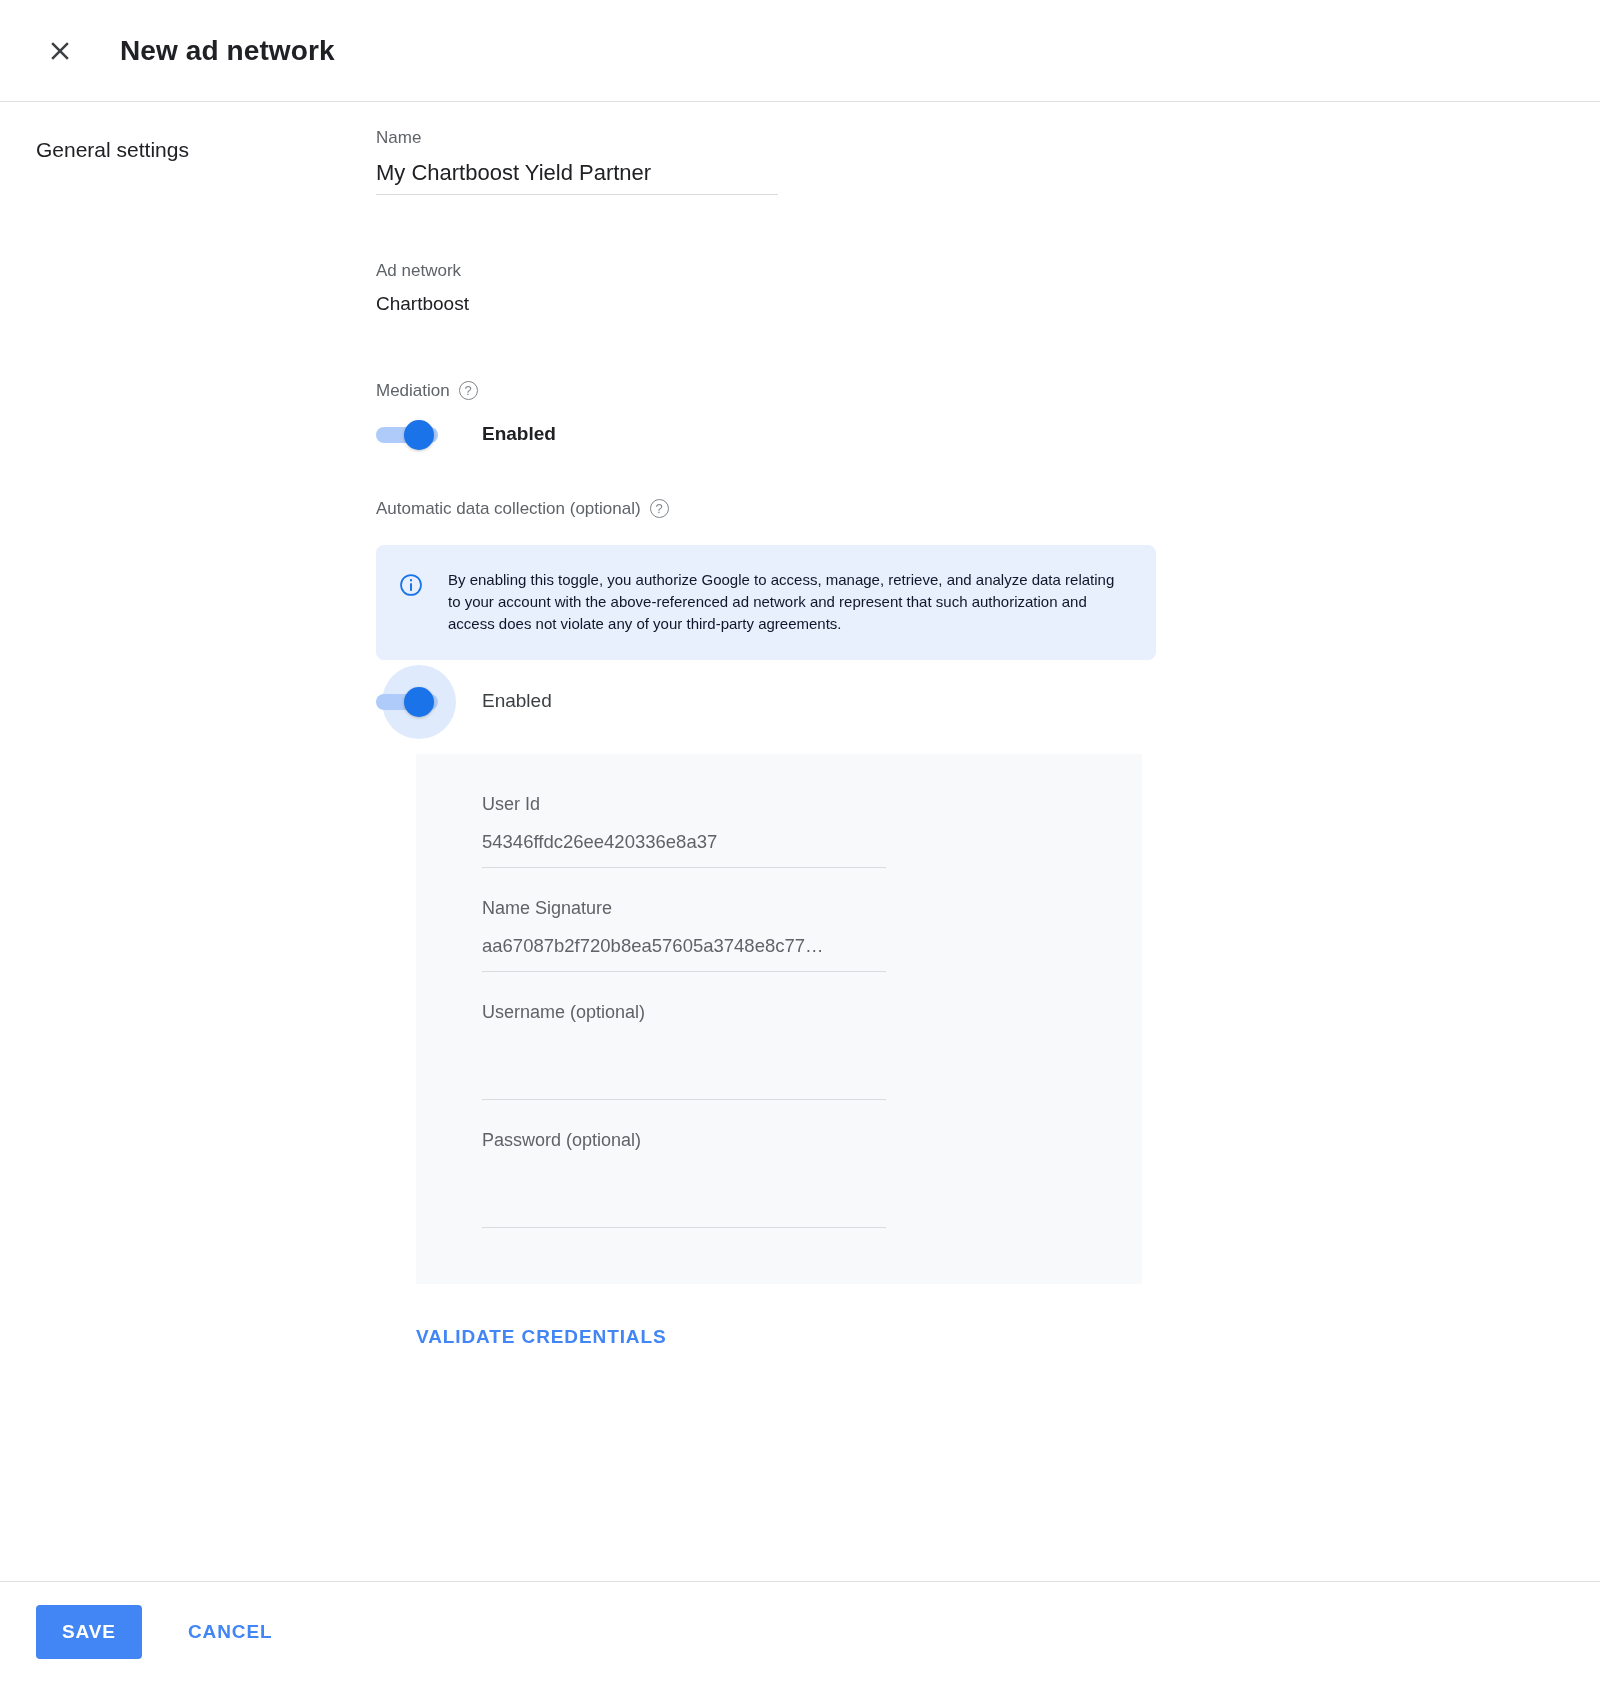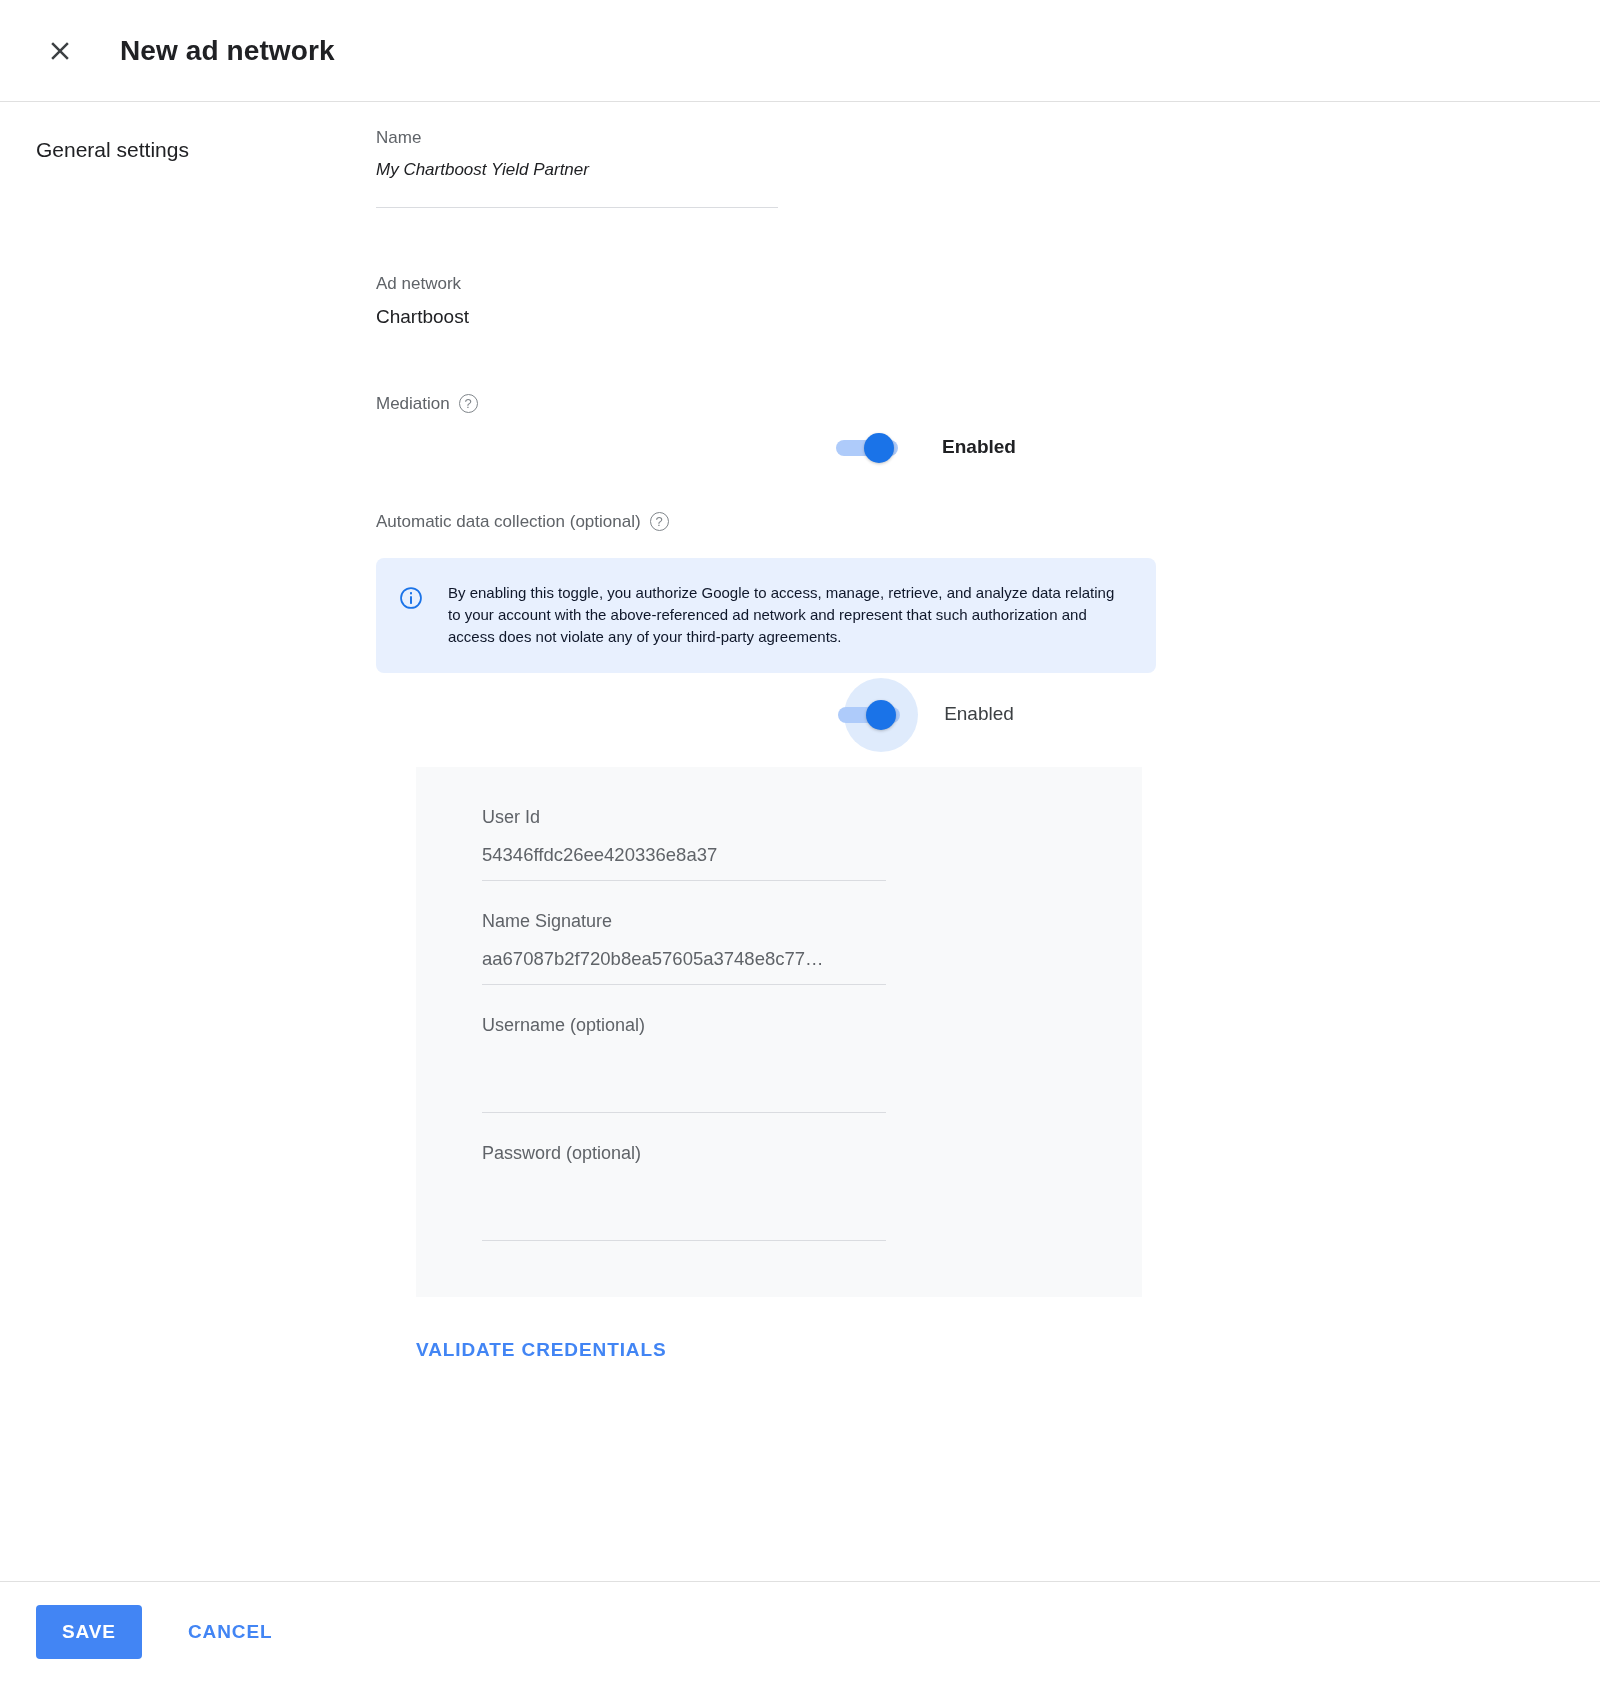--- a/index.html
+++ b/index.html
@@ -73,27 +73,26 @@
   }
   .field-value {
     font-size: 19px;
     color: #202124;
   }
   .text-input {
     width: 402px;
     border: none;
     border-bottom: 1px solid #dadce0;
     font-family: "Liberation Sans", sans-serif;
-    font-size: 17px;
-    color: #202124;
-    padding: 0 0 27px 0;
+    font-size: 22px;
+    color: #202124;
+    padding: 0 0 8px 0;
     outline: none;
     background: transparent;
     display: block;
-    font-style: italic;
   }
 
   .block { margin-bottom: 0; }
 
   .spacer-1 { height: 66px; }
   .spacer-2 { height: 54px; }
 
   
   .help-icon {
     display: inline-flex;
@@ -118,21 +117,20 @@
     align-items: center;
     font-size: 17px;
     color: #5f6368;
   }
 
   
   .toggle-row {
     display: flex;
     align-items: center;
     margin-top: 22px;
-    justify-content: center;
   }
   .toggle {
     position: relative;
     width: 66px;
     height: 22px;
     cursor: pointer;
     display: flex;
     align-items: center;
   }
   .toggle .track {

